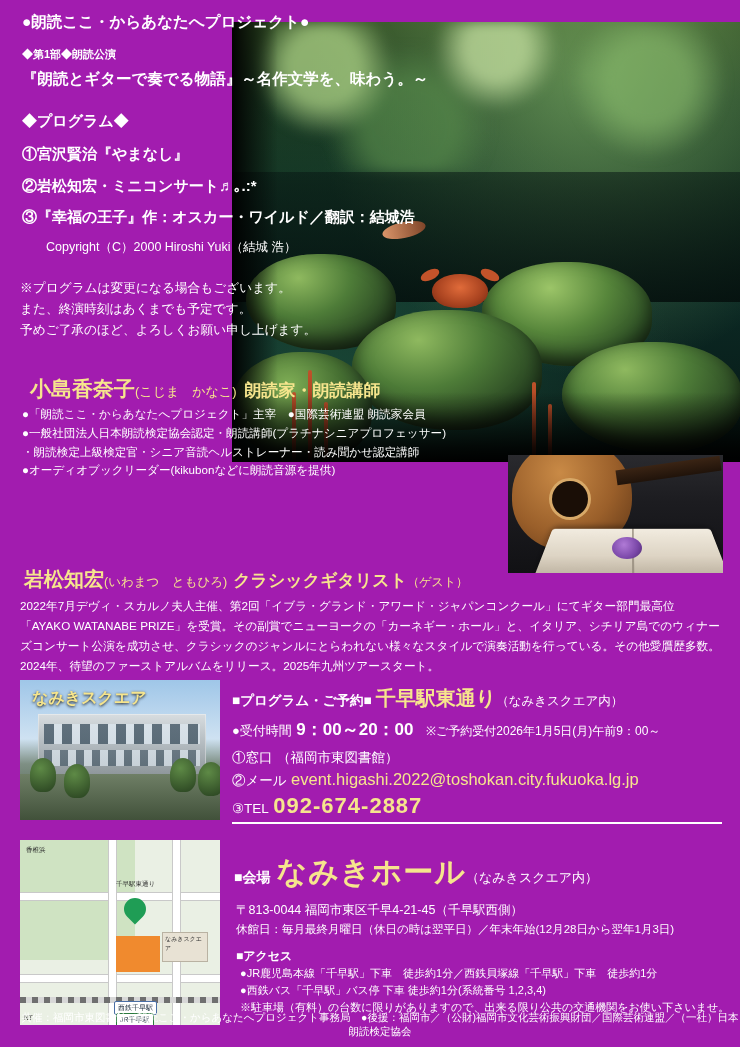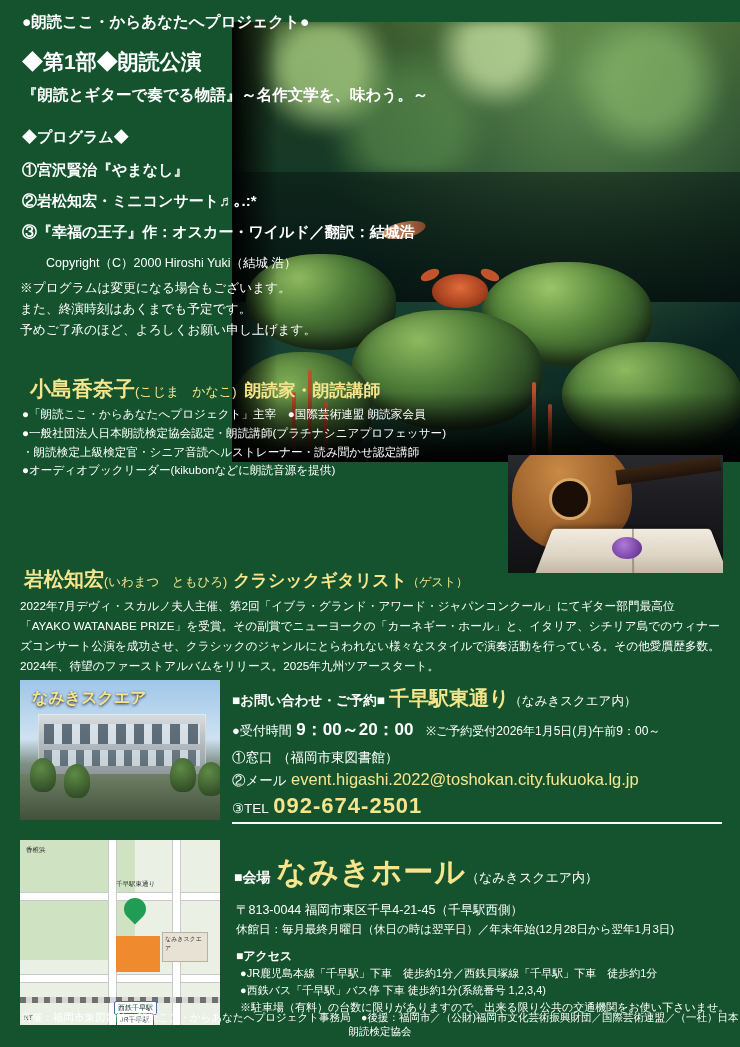--- a/index.html
+++ b/index.html
@@ -11,21 +11,21 @@
   }
   body {
     font-family: "Liberation Sans", sans-serif;
     color: #ffffff;
     position: relative;
   }
   .page {
     position: relative;
     width: 740px;
     height: 1047px;
-    background: #14532d;
+    background: #a21caf;
     overflow: hidden;
   }
 
   
   .hero {
     position: absolute;
     left: 232px; top: 22px;
     width: 508px; height: 440px;
     background:
       radial-gradient(ellipse at 70% 12%, rgba(150,205,120,0.55) 0%, rgba(20,55,25,0.0) 55%),
@@ -93,21 +93,21 @@
     position: absolute; left: 22px; top: 12px;
     font-size: 15.5px; font-weight: bold; color: #ffffff;
     letter-spacing: 0px; white-space: nowrap;
   }
 
   
   .prog {
     position: absolute; left: 22px; top: 46px; width: 470px;
     line-height: 1.55;
   }
-  .prog .l1 { font-size: 21px; font-weight: bold; margin-bottom: 4px; }
+  .prog .l1 { font-size: 11px; font-weight: bold; margin-bottom: 4px; }
   .prog .l2 { font-size: 15.5px; font-weight: bold; margin-bottom: 18px; }
   .prog .l3 { font-size: 15px; font-weight: bold; margin-bottom: 10px; }
   .prog .item { font-size: 15px; font-weight: bold; margin-bottom: 8px; }
   .prog .copy { font-size: 12.5px; margin: 10px 0 0 24px; font-weight: normal; }
 
   .notice {
     position: absolute; left: 20px; top: 278px; width: 330px;
     font-size: 12.7px; line-height: 1.65;
   }
 
@@ -365,38 +365,38 @@
     <div class="bldg"></div>
     <div class="ground"></div>
     <div class="tree" style="left:10px;"></div>
     <div class="tree" style="left:44px;bottom:22px;"></div>
     <div class="tree" style="left:150px;"></div>
     <div class="tree" style="left:178px;bottom:24px;"></div>
   </div>
   <div class="namiki-label">なみきスクエア</div>
 
   <div class="contact-head">
-    <span class="sq">■お問い合わせ・ご予約■</span><span class="lib">千早駅東通り</span><span class="sub">（なみきスクエア内）</span>
+    <span class="sq">■プログラム・ご予約■</span><span class="lib">千早駅東通り</span><span class="sub">（なみきスクエア内）</span>
   </div>
   <div class="hours">
     <span class="lbl">●受付時間</span>
     <span class="time">9：00～20：00</span>
     <span class="note">※ご予約受付2026年1月5日(月)午前9：00～</span>
   </div>
   <div class="ctc-row ctc1">
     <span class="num">①窓口</span>
     <span class="txt">（福岡市東図書館）</span>
   </div>
   <div class="ctc-row ctc2">
     <span class="num">②メール</span>
     <span class="mailval">event.higashi.2022@toshokan.city.fukuoka.lg.jp</span>
   </div>
   <div class="ctc-row ctc3">
     <span class="num">③TEL</span>
-    <span class="telval">092-674-2501</span>
+    <span class="telval">092-674-2887</span>
   </div>
   <div class="hr-line"></div>
 
   <div class="map">
     <div class="green"></div>
     <div class="road-h" style="top:52px;"></div>
     <div class="road-h" style="top:134px;"></div>
     <div class="road-v" style="left:88px;"></div>
     <div class="road-v" style="left:152px;"></div>
     <div class="rail"></div>

